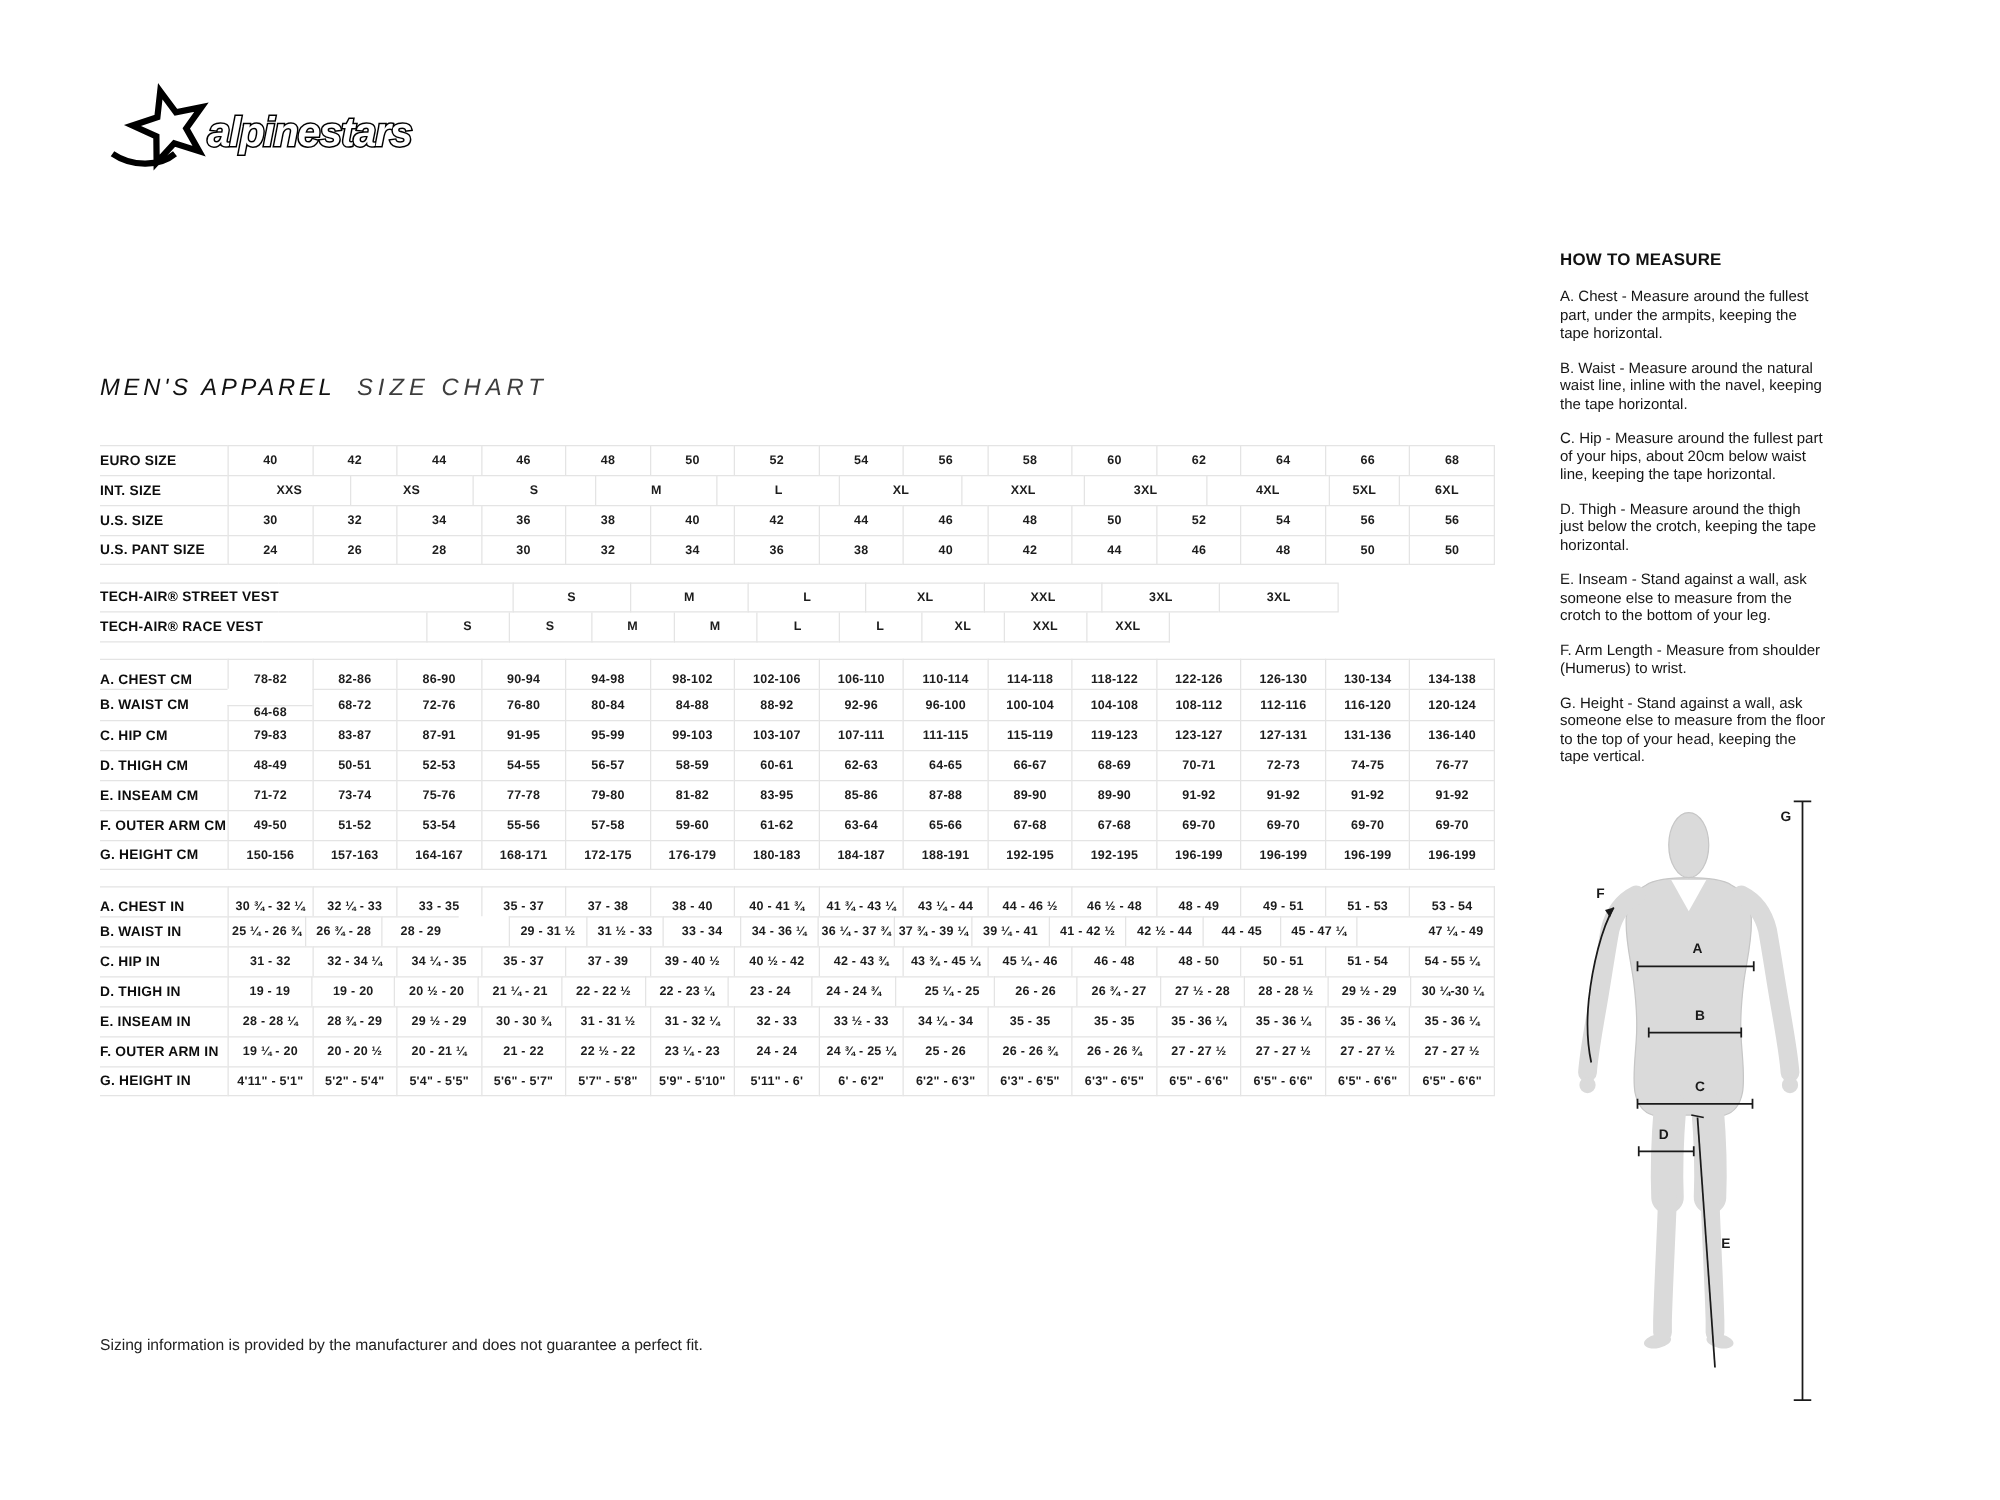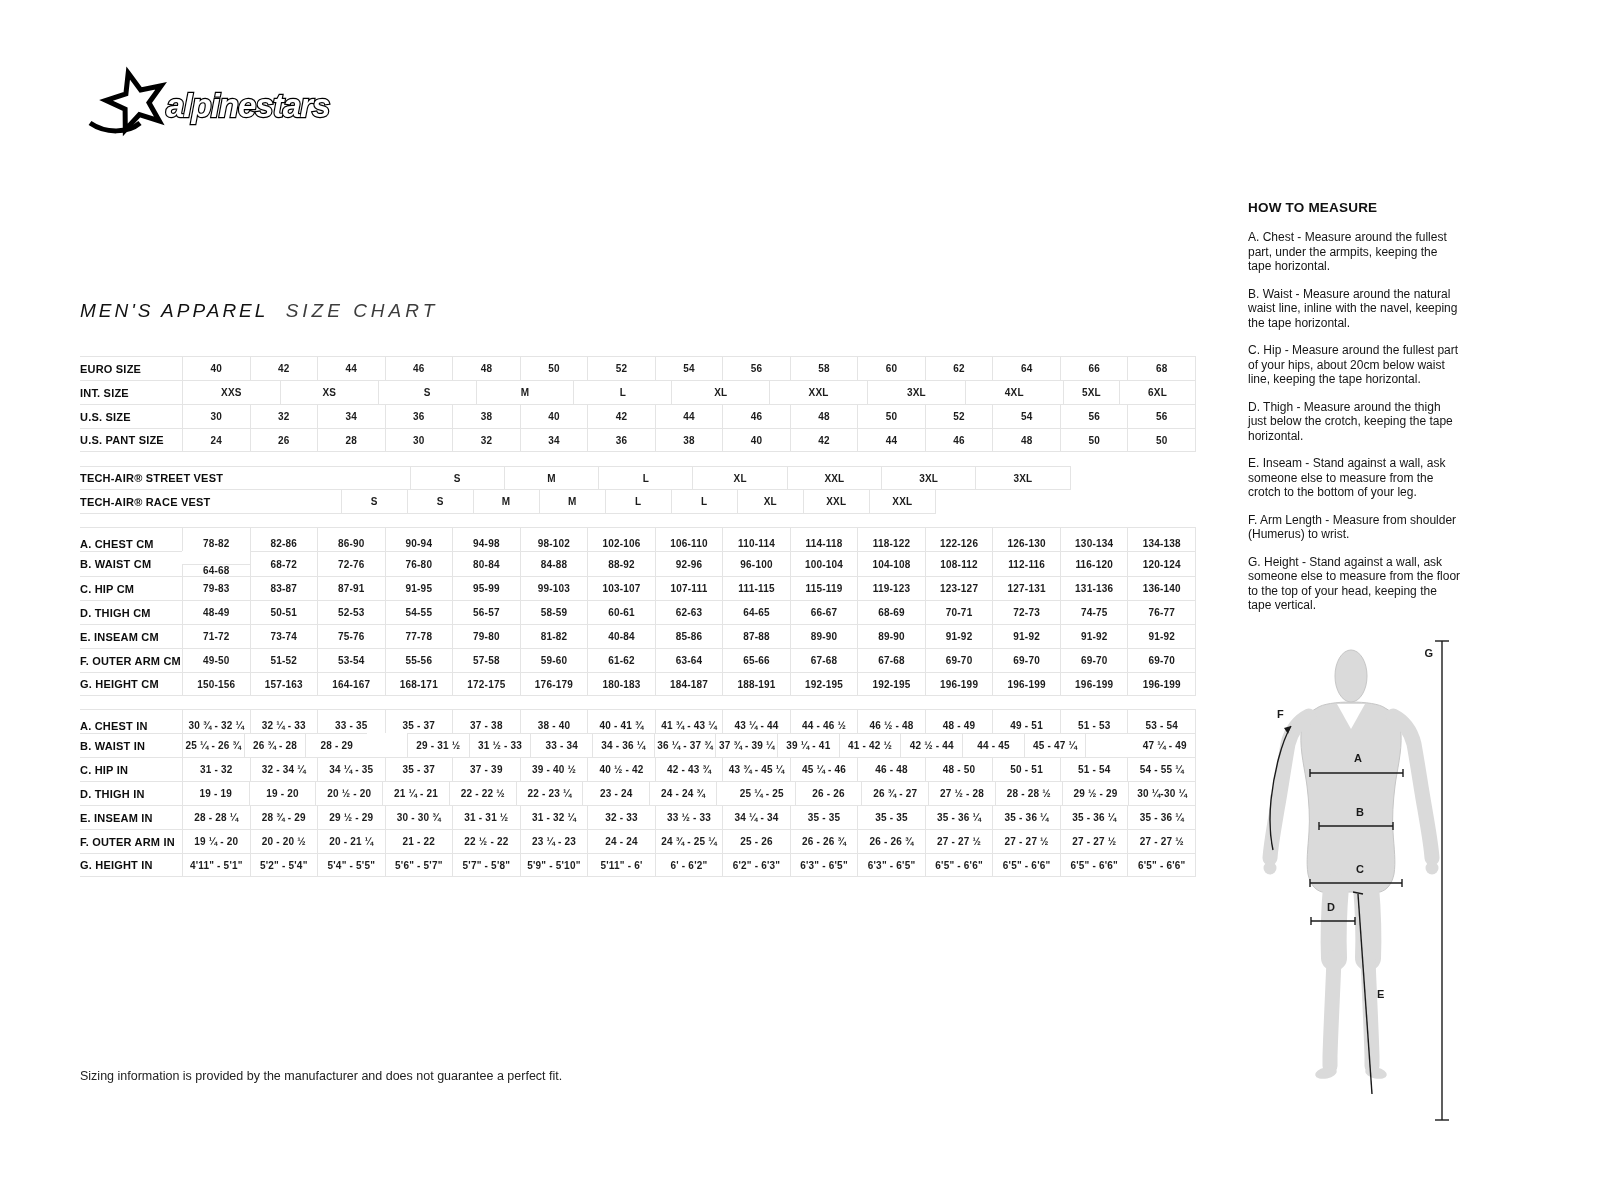--- a/index.html
+++ b/index.html
@@ -231,21 +231,21 @@
         <div class="cell bt vl vr" style="flex-grow: 1; flex-basis: 0px;">76-77</div>
       </div>
       <div class="trow">
         <div class="lbl bt">E. INSEAM CM</div>
         <div class="cell bt vl" style="flex-grow: 1; flex-basis: 0px;">71-72</div>
         <div class="cell bt vl" style="flex-grow: 1; flex-basis: 0px;">73-74</div>
         <div class="cell bt vl" style="flex-grow: 1; flex-basis: 0px;">75-76</div>
         <div class="cell bt vl" style="flex-grow: 1; flex-basis: 0px;">77-78</div>
         <div class="cell bt vl" style="flex-grow: 1; flex-basis: 0px;">79-80</div>
         <div class="cell bt vl" style="flex-grow: 1; flex-basis: 0px;">81-82</div>
-        <div class="cell bt vl" style="flex-grow: 1; flex-basis: 0px;">40-84</div>
+        <div class="cell bt vl" style="flex-grow: 1; flex-basis: 0px;">83-95</div>
         <div class="cell bt vl" style="flex-grow: 1; flex-basis: 0px;">85-86</div>
         <div class="cell bt vl" style="flex-grow: 1; flex-basis: 0px;">87-88</div>
         <div class="cell bt vl" style="flex-grow: 1; flex-basis: 0px;">89-90</div>
         <div class="cell bt vl" style="flex-grow: 1; flex-basis: 0px;">89-90</div>
         <div class="cell bt vl" style="flex-grow: 1; flex-basis: 0px;">91-92</div>
         <div class="cell bt vl" style="flex-grow: 1; flex-basis: 0px;">91-92</div>
         <div class="cell bt vl" style="flex-grow: 1; flex-basis: 0px;">91-92</div>
         <div class="cell bt vl vr" style="flex-grow: 1; flex-basis: 0px;">91-92</div>
       </div>
       <div class="trow">

